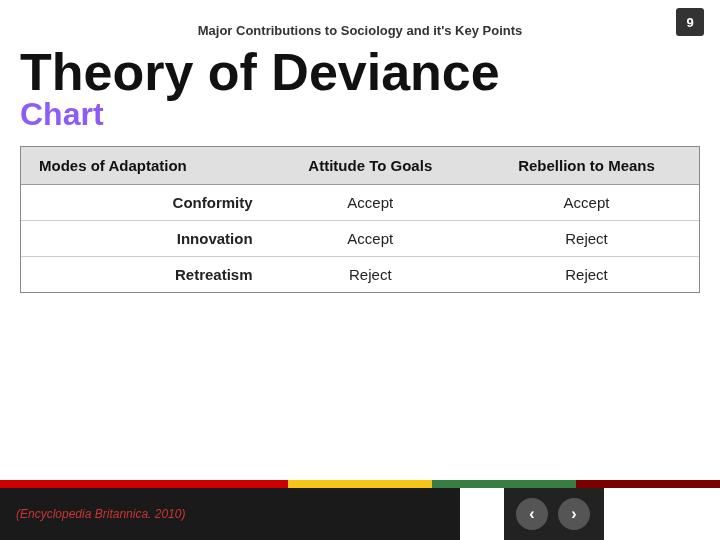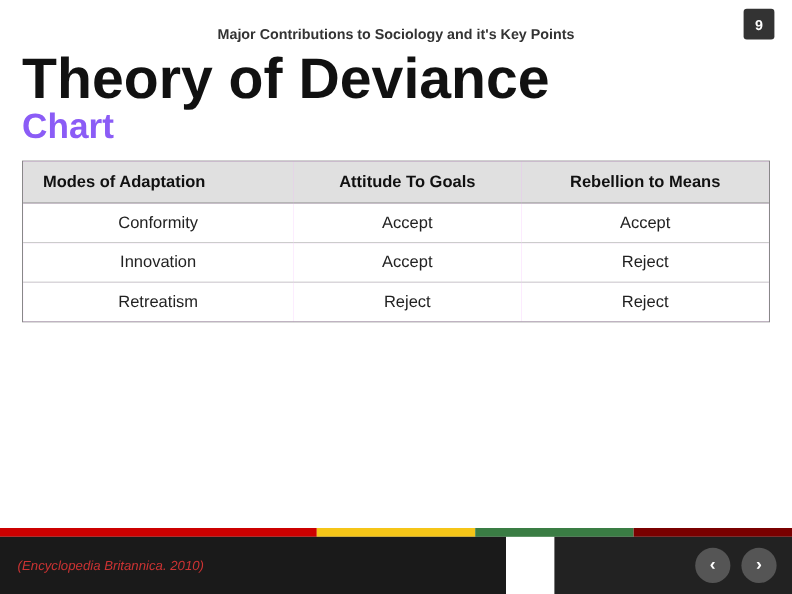--- a/index.html
+++ b/index.html
@@ -112,30 +112,30 @@
     }
 
     tbody td {
       padding: 9px 14px;
       font-size: 15px;
       color: #222;
       text-align: center;
     }
 
     tbody td:first-child {
-      text-align: center;
-      font-weight: normal;
+      text-align: right;
+      font-weight: bold;
     }
 
     
     .footer-bar {
       position: absolute;
       bottom: 0;
       left: 0;
-      width: 720px;
+      width: 604px;
       height: 52px;
       display: flex;
       align-items: center;
       gap: 44px;
     }
 
     .footer-left {
       background: #1a1a1a;
       height: 100%;
       width: 460px;

